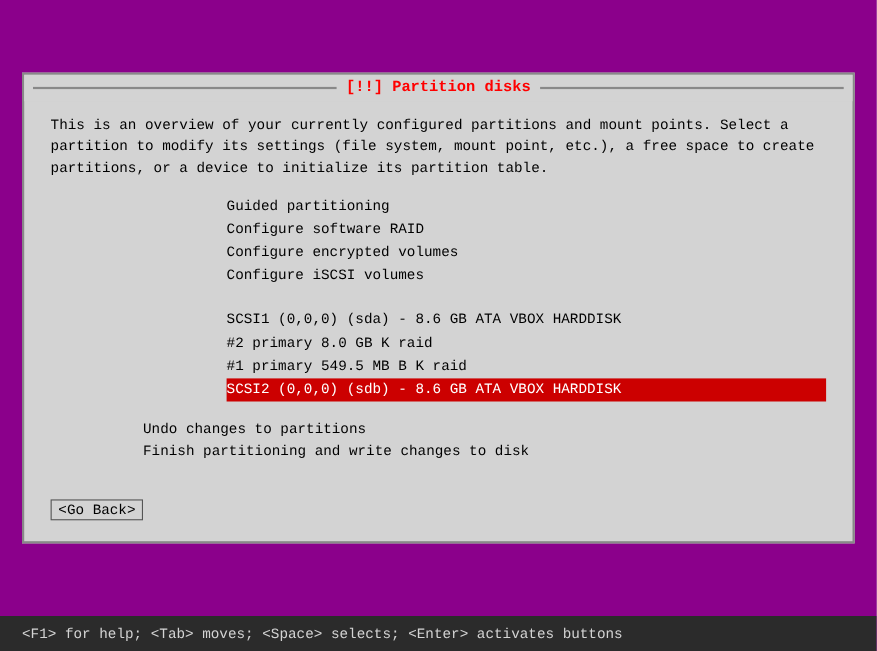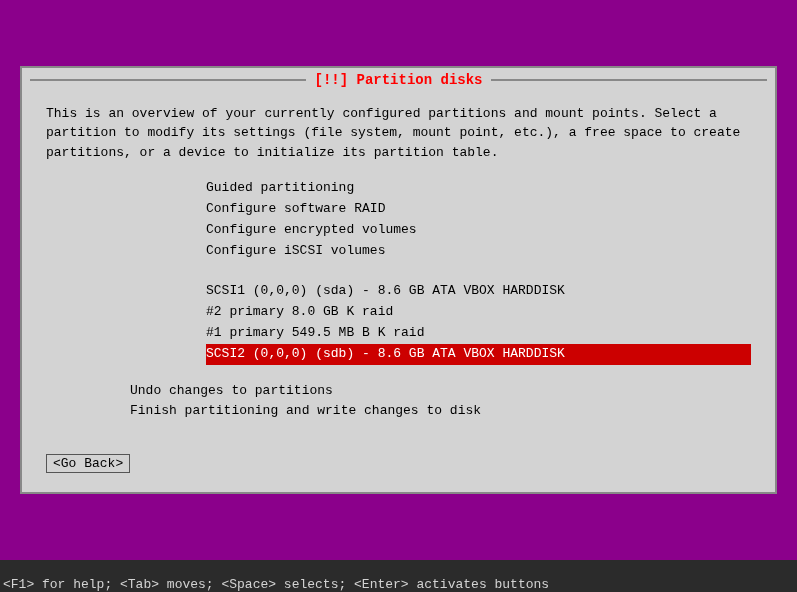--- a/index.html
+++ b/index.html
@@ -136,22 +136,22 @@
       border: 1px solid #555;
       padding: 1px 6px;
       background-color: #D3D3D3;
     }
 
     #status-bar {
       background-color: #2B2B2B;
       color: #D3D3D3;
       height: 32px;
       display: flex;
-      align-items: flex-end;
-      padding: 0 3px;
+      align-items: center;
+      padding: 0 20px;
       font-size: 13px;
       font-family: 'Courier New', Courier, monospace;
       flex-shrink: 0;
     }
 
     #status-text {
       color: #D3D3D3;
     }
   </style>
 </head>

